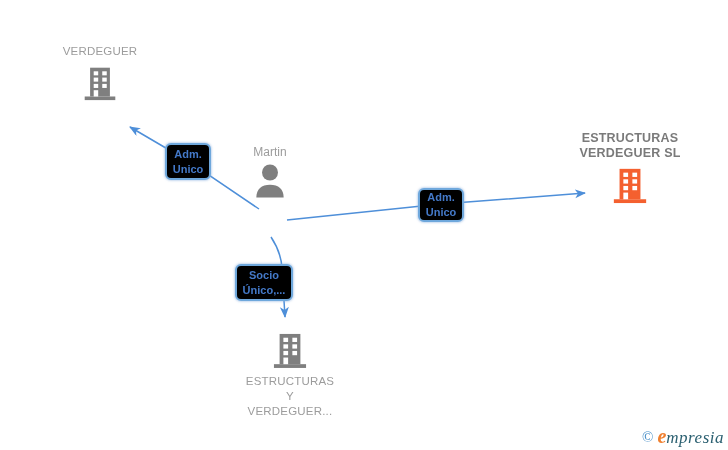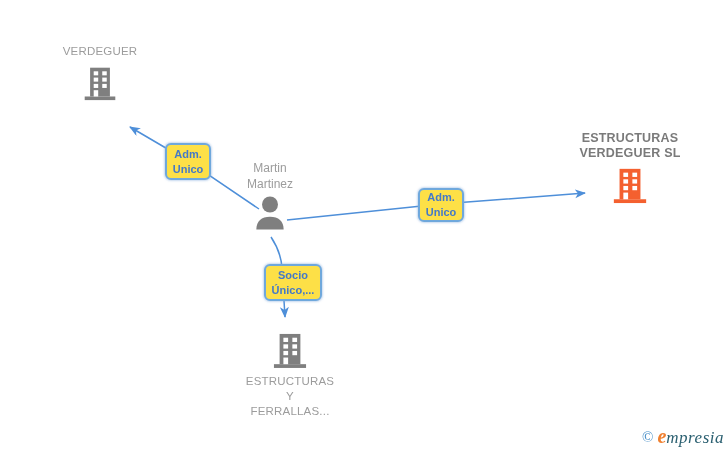--- a/index.html
+++ b/index.html
@@ -12,21 +12,21 @@
   .node{position:absolute;z-index:2;text-align:center;cursor:pointer;}
   .node-label{color:#9C9C9C;font-size:11.5px;line-height:15px;letter-spacing:.2px;}
   .node-label.bold{color:#7A7A7A;font-weight:700;font-size:12.5px;line-height:14.5px;}
   .person-label{color:#9C9C9C;font-size:12px;line-height:16px;}
   .icon-wrap{display:block;margin:0 auto;}
   .b-gray{fill:#7F7F7F;}
   .b-orange{fill:#F4602F;}
   .win{fill:#ffffff;}
   .p-gray{fill:#7F7F7F;}
   .edge-box{
-    position:absolute;z-index:3;background:#fde047;
+    position:absolute;z-index:3;background:#000000;
     border:2px solid #6FA8DC;border-radius:6px;
     box-shadow:0 0 2px 1px rgba(130,170,220,.45);
     color:#4479C8;font-weight:700;font-size:11px;line-height:15px;
     display:flex;flex-direction:column;align-items:center;justify-content:center;
     padding:2px 4px;box-sizing:border-box;text-align:center;cursor:pointer;
   }
   .logo{
     position:absolute;right:4px;bottom:2px;z-index:3;cursor:pointer;
     font-family:"Liberation Serif","DejaVu Serif",serif;white-space:nowrap;margin-left:24px;
   }
@@ -78,24 +78,23 @@
       <rect class="win" x="11" y="7" width="5" height="4.5"></rect>
         <rect class="win" x="20.5" y="7" width="5" height="4.5"></rect>
       <rect class="win" x="11" y="14" width="5" height="4.5"></rect>
         <rect class="win" x="20.5" y="14" width="5" height="4.5"></rect>
       <rect class="win" x="11" y="21" width="5" height="4.5"></rect>
         <rect class="win" x="20.5" y="21" width="5" height="4.5"></rect>
       <rect class="win" x="11" y="28" width="5" height="7"></rect>
     </svg>
   </div>
 
-  <div class="node" style="left:200px;top:160px;width:140px;">
+  <div class="node" style="left:200px;top:144px;width:140px;">
     <div class="person-label">
       <div>Martin</div>
-      <div>Martinez</div>
     </div>
     <svg class="icon-wrap" width="32" height="35" viewBox="0 0 34 36" style="margin-top:3px;">
       <circle class="p-gray" cx="17" cy="9.5" r="8.5" fill="#7F7F7F"></circle>
       <path class="p-gray" d="M2.5,36 c0,-9 5.5,-13.5 14.5,-13.5 c9,0 14.5,4.5 14.5,13.5 z" fill="#7F7F7F"></path>
     </svg>
   </div>
 
   <div class="node" style="left:220px;top:331px;width:140px;">
     <svg class="icon-wrap" width="34" height="38" viewBox="0 0 36 40">
       <rect class="b-gray" x="1" y="35" width="34" height="4" fill="#7F7F7F"></rect>
@@ -104,35 +103,35 @@
         <rect class="win" x="20.5" y="7" width="5" height="4.5"></rect>
       <rect class="win" x="11" y="14" width="5" height="4.5"></rect>
         <rect class="win" x="20.5" y="14" width="5" height="4.5"></rect>
       <rect class="win" x="11" y="21" width="5" height="4.5"></rect>
         <rect class="win" x="20.5" y="21" width="5" height="4.5"></rect>
       <rect class="win" x="11" y="28" width="5" height="7"></rect>
     </svg>
     <div class="node-label" style="margin-top:5px;">
       <div>ESTRUCTURAS</div>
       <div>Y</div>
-      <div>FERRALLAS...</div>
+      <div>VERDEGUER...</div>
     </div>
   </div>
 
   <div class="edge-box" style="left:165px;top:143px;width:46px;height:37px;">
     <div>Adm.</div>
     <div>Unico</div>
   </div>
 
   <div class="edge-box" style="left:418px;top:188px;width:46px;height:34px;">
     <div>Adm.</div>
     <div>Unico</div>
   </div>
 
-  <div class="edge-box" style="left:264px;top:264px;width:58px;height:37px;">
+  <div class="edge-box" style="left:235px;top:264px;width:58px;height:37px;">
     <div>Socio</div>
     <div>Único,...</div>
   </div>
 
   <div class="logo">
     <span class="c">©</span><span class="e">e</span><span class="rest">mpresia</span>
   </div>
 
 </div>
 

